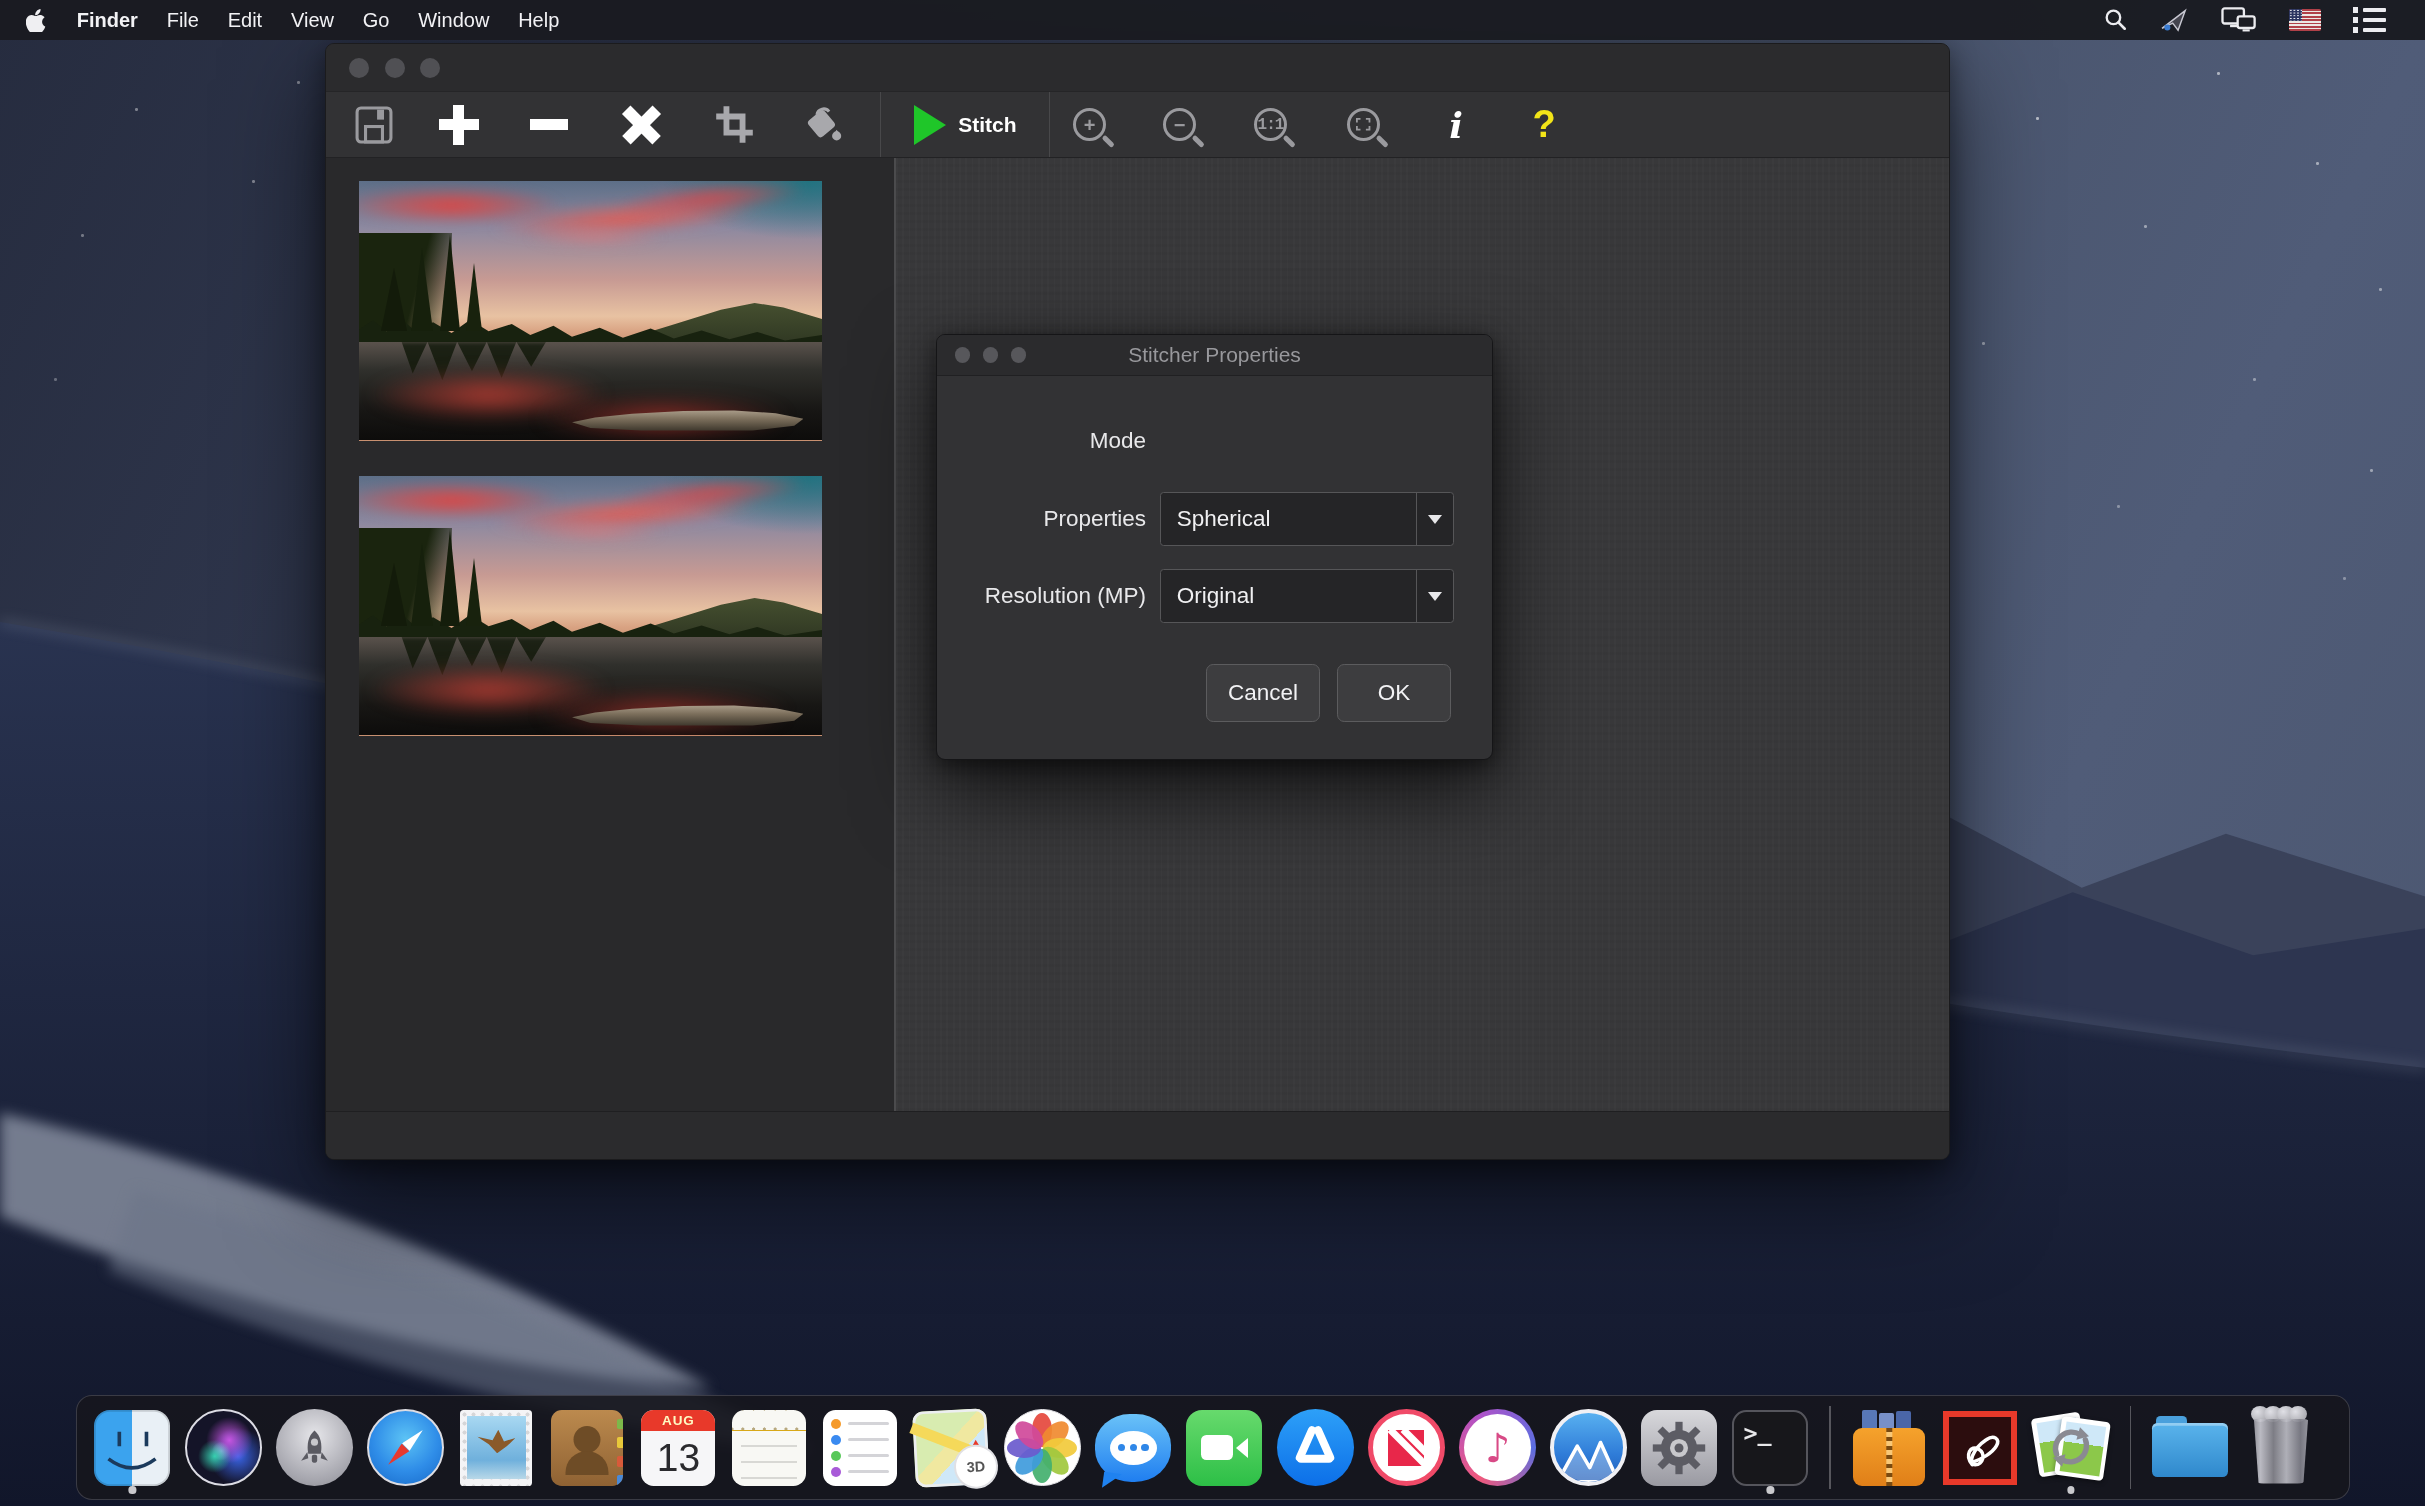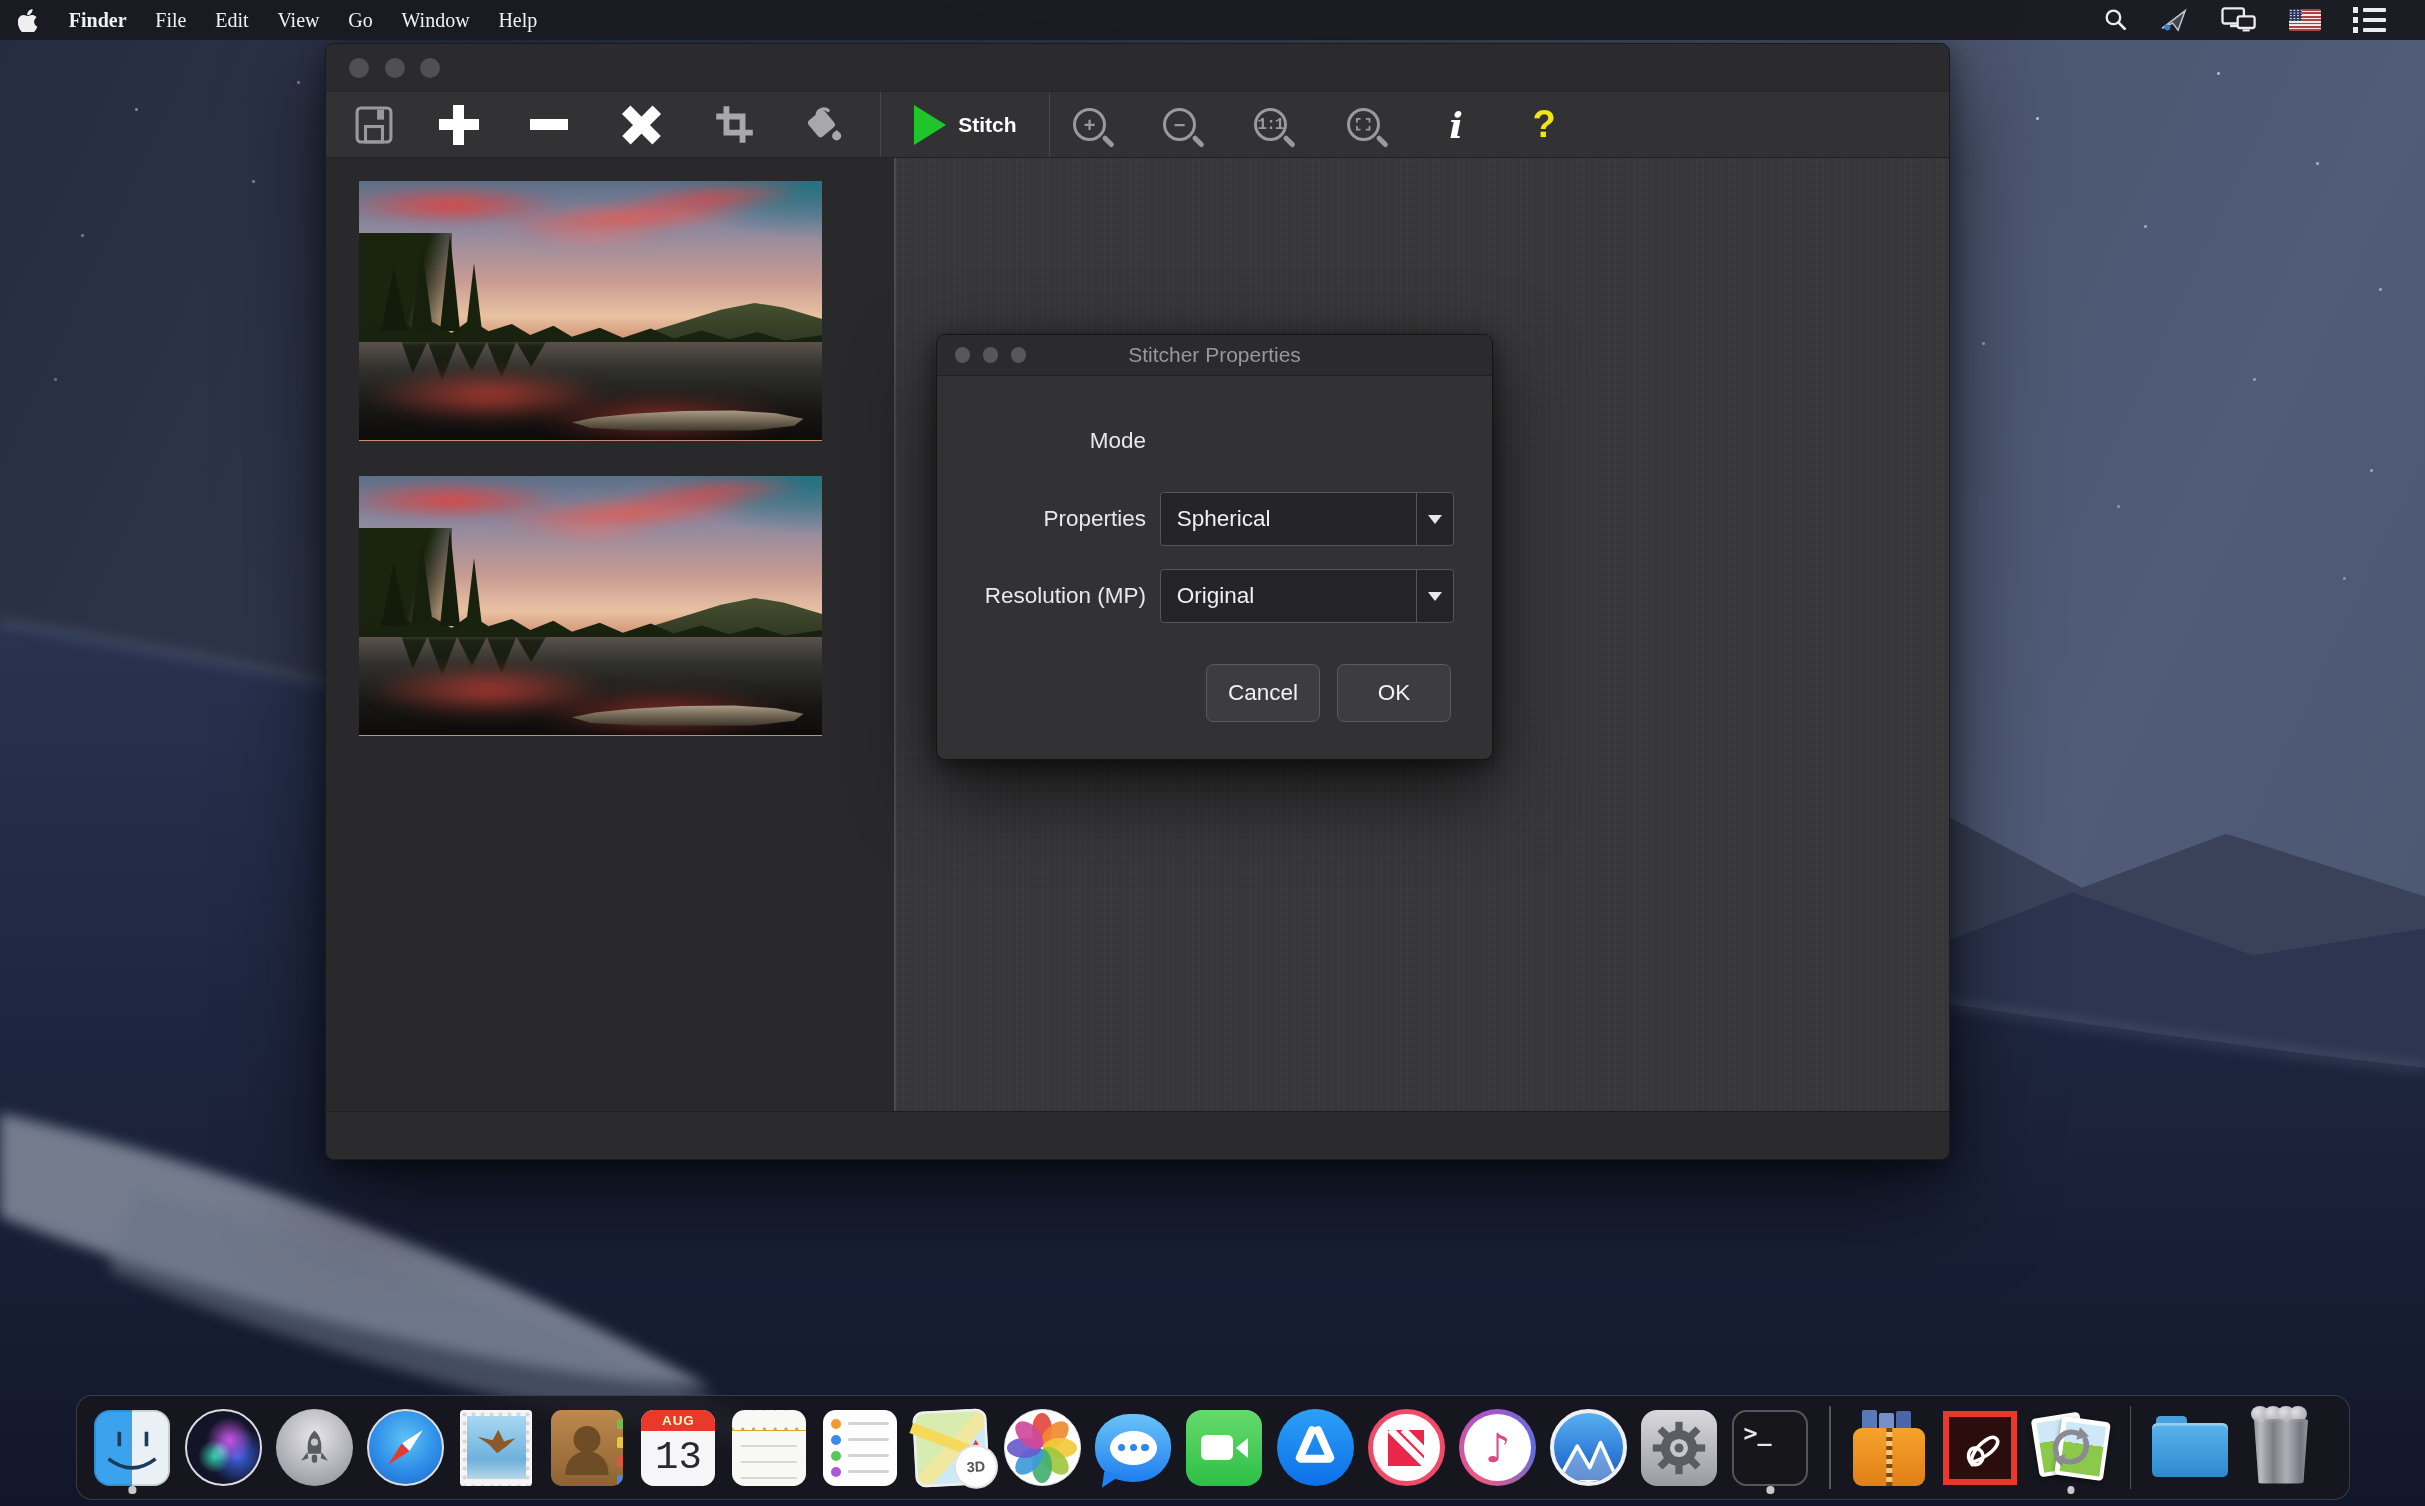--- a/index.html
+++ b/index.html
@@ -10,21 +10,21 @@
   .stars{position:absolute;left:0;top:0;width:2.7px;height:2.7px;border-radius:50%;background:transparent;z-index:1;
     box-shadow:1640px 126px rgba(255,255,255,.55),1784px 86px rgba(255,255,255,.5),1910px 189px rgba(255,255,255,.5),
     2036px 117px rgba(255,255,255,.6),2144px 225px rgba(255,255,255,.45),2217px 72px rgba(255,255,255,.55),
     2316px 162px rgba(255,255,255,.5),2379px 288px rgba(255,255,255,.45),1712px 270px rgba(255,255,255,.4),
     1982px 342px rgba(255,255,255,.45),2253px 378px rgba(255,255,255,.4),2370px 469px rgba(255,255,255,.45),
     2117px 505px rgba(255,255,255,.35),2343px 577px rgba(255,255,255,.35),135px 108px rgba(255,255,255,.4),
     81px 234px rgba(255,255,255,.35),252px 180px rgba(255,255,255,.4),54px 378px rgba(255,255,255,.3),297px 81px rgba(255,255,255,.4);}
   
   .menubar{position:absolute;left:0;top:0;width:2426px;height:40px;z-index:10;
     background:rgba(26,27,33,.97);display:flex;align-items:center;color:#f2f2f5;font-size:20px;}
-  .mb-left{display:flex;align-items:center;gap:0;padding-left:13px;font-family:Liberation Serif, serif;}
+  .mb-left{display:flex;align-items:center;gap:0;padding-left:21px;}
   .mb-item{padding:0 14.4px;height:40px;display:flex;align-items:center;cursor:default;}
   .mb-item.bold{font-weight:bold;}
   .mb-apple{padding:0 16px 0 5.4px;display:flex;align-items:center;}
   .mb-right{margin-left:auto;display:flex;align-items:center;gap:32px;padding-right:40px;}
   .flagicon{width:32px;height:21.6px;position:relative;overflow:hidden;border-radius:1.8px;
     background:repeating-linear-gradient(180deg,#b04048 0 1.7px,#ece8e4 1.7px 3.4px);}
   .flagicon .canton{position:absolute;left:0;top:0;width:13.5px;height:11.7px;background:#2c3560;
     background-image:radial-gradient(circle,#fff 0.7px,transparent 0.9px);background-size:3.6px 2.7px;}
   .listicon{display:flex;flex-direction:column;gap:4.5px;}
   .listicon .row{display:flex;align-items:center;gap:4.5px;}
@@ -139,21 +139,21 @@
     background-image:radial-gradient(circle,rgba(0,0,0,.12) 1.8px,transparent 2.3px);background-size:9px 9px;}
   .i-mail .inner{width:100%;height:100%;background:linear-gradient(180deg,#a8d8f2 0%,#6fb0dc 70%,#b8d8e8 100%);position:relative;overflow:hidden;}
   .bird{position:absolute;left:18%;top:22%;width:38px;height:23.4px;background:#8a5a2a;clip-path:polygon(0 30%,40% 45%,55% 0,70% 50%,100% 35%,78% 70%,52% 100%,30% 62%);}
   .i-contacts{width:72px;height:76px;border-radius:10.8px;background:linear-gradient(180deg,#bc8a4e,#8f6233);position:relative;overflow:hidden;}
   .i-contacts .sil{position:absolute;left:50%;top:22%;transform:translateX(-50%);width:27px;height:27px;border-radius:50%;background:#6e4c26;}
   .i-contacts .sil2{position:absolute;left:50%;top:55%;transform:translateX(-50%);width:43px;height:23.4px;border-radius:21.6px 21.6px 0 0;background:#6e4c26;}
   .i-contacts .tabs{position:absolute;right:0;top:9px;display:flex;flex-direction:column;gap:8px;}
   .i-contacts .tab{width:6.3px;height:10.8px;border-radius:1.8px 0 0 1.8px;}
   .i-calendar{width:74px;height:76px;border-radius:12.6px;background:#f6f6f8;overflow:hidden;display:flex;flex-direction:column;}
   .i-calendar .hd{height:21.6px;background:#e8392a;color:#fef9c3;font-weight:bold;font-size:13.5px;display:flex;align-items:center;justify-content:center;letter-spacing:0.9px;}
-  .i-calendar .dy{flex:1;display:flex;align-items:center;justify-content:center;color:#2a2a2e;font-size:39px;font-weight:300;font-family:Liberation Mono, monospace;}
+  .i-calendar .dy{flex:1;display:flex;align-items:center;justify-content:center;color:#2a2a2e;font-size:39px;font-weight:300;}
   .i-notes{width:74px;height:76px;border-radius:12.6px;background:#f8f8f4;overflow:hidden;}
   .i-notes .hd{height:20px;background:linear-gradient(180deg,#f5d93e,#f0c020);border-bottom:1.8px solid #d8a818;
     background-image:radial-gradient(circle,rgba(120,90,10,.5) 1.4px,transparent 1.8px);background-size:10.8px 20px;background-position:5.4px 9px;}
   .i-notes .ln{height:1.8px;background:#d8d8d4;margin:14.4px 9px 0 9px;}
   .i-reminders{width:74px;height:76px;border-radius:12.6px;background:#fff;padding:9px 8px;box-sizing:border-box;display:flex;flex-direction:column;justify-content:space-between;}
   .i-reminders .row{display:flex;align-items:center;gap:6.3px;}
   .i-reminders .dot{width:10px;height:10px;border-radius:50%;}
   .i-reminders .bar{flex:1;height:2.7px;background:#d4d4d8;border-radius:1.8px;}
   .i-maps{width:74px;height:76px;border-radius:10.8px;overflow:visible;position:relative;background:linear-gradient(135deg,#d8ecb0 0 45%,#f0e8a0 45% 60%,#cfe8f8 60% 100%);transform:rotate(-3deg);box-shadow:inset 0 0 0 2.7px #eceef0;}
   .i-maps .road{position:absolute;left:-5.4px;top:27px;width:110%;height:10.8px;background:#f5d95a;transform:rotate(24deg);}

